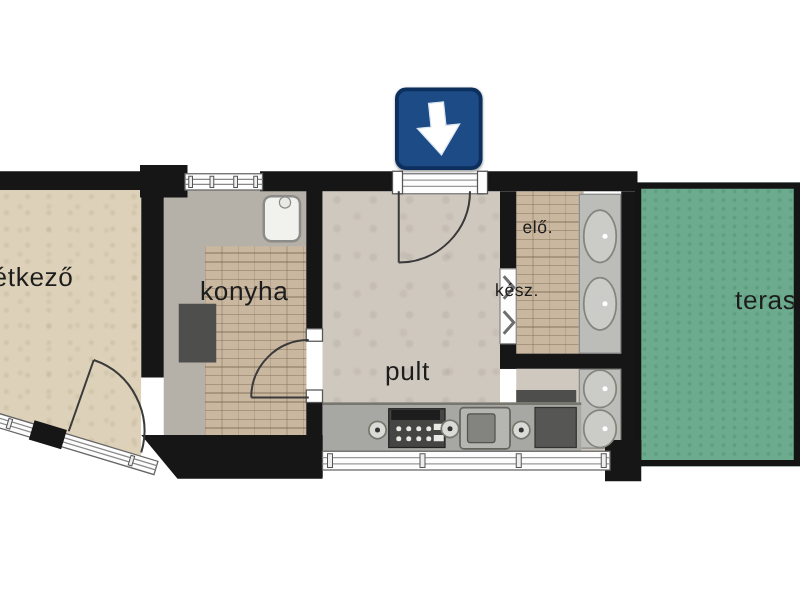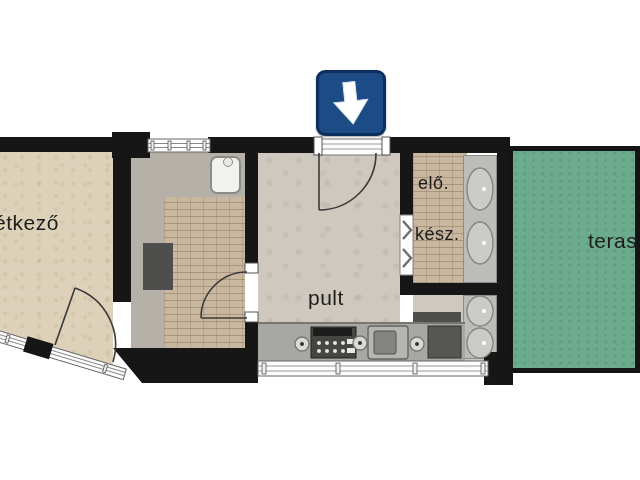--- a/index.html
+++ b/index.html
@@ -40,21 +40,21 @@
   .fridge{left:143px;top:243px;width:30px;height:47px;background:var(--appliance-dark);}
   .ksink{left:210px;top:156px;width:31px;height:38px;background:#f1f1ee;
     border:2px solid #8b8b88;border-radius:7px;box-sizing:border-box;}
   .ksink .tap{position:absolute;left:11px;top:-1px;width:8px;height:8px;border:1.5px solid #8b8b88;
     border-radius:50%;background:#e8e8e5;}
   .terrace{left:508px;top:146px;width:132px;height:227px;background:var(--terrace);
     border:5px solid #141414;box-sizing:border-box;overflow:hidden;
     background-image:radial-gradient(circle at 30% 30%,rgba(0,60,30,.12) 1px,transparent 2px);
     background-size:9px 7px;}
   .label{position:absolute;color:var(--text);font-size:21px;letter-spacing:.5px;white-space:nowrap;}
-  .label.small{font-size:18px;text-align:center;}
+  .label.small{font-size:14px;text-align:center;}
   .sign{
     left:316px;top:70px;width:70px;height:66px;background:var(--sign-blue);
     border:3px solid var(--sign-border);border-radius:9px;box-sizing:border-box;
     display:flex;align-items:center;justify-content:center;
     box-shadow:0 1px 2px rgba(0,0,0,.35);
   }
   .sign svg{transform:rotate(-6deg);}
   svg.overlay{position:absolute;left:0;top:0;pointer-events:none;}
 </style>
 </head>
@@ -195,23 +195,24 @@
       <g fill="#333" stroke="none">
         <circle cx="302" cy="344" r="2"></circle>
           <circle cx="360" cy="343" r="2"></circle>
           <circle cx="417" cy="344" r="2"></circle>
       </g>
     </g>
     <rect x="428" y="326" width="33" height="32" fill="#565654" stroke="#333" stroke-width="1"></rect>
   </svg>
 
   <span class="label" style="left:-6px;top:211px;">étkező</span>
+  <span class="label" style="left:160px;top:222px;">konyha</span>
   <span class="label" style="left:308px;top:286px;">pult</span>
   <span class="label small" style="left:418px;top:173px;">elő.</span>
-  <span class="label small" style="left:415px;top:224px;">kész.</span>
+  <span class="label small" style="left:396px;top:224px;">kész.</span>
 
   <div class="sign abs">
     <svg width="48" height="48" viewBox="0 0 48 48">
       <polygon points="18,3 30,3 30,22 41,22 24,45 7,22 18,22" fill="#ffffff" stroke="#dce6f2" stroke-width="1"></polygon>
     </svg>
   </div>
 
 </div>
 
 </body></html>

